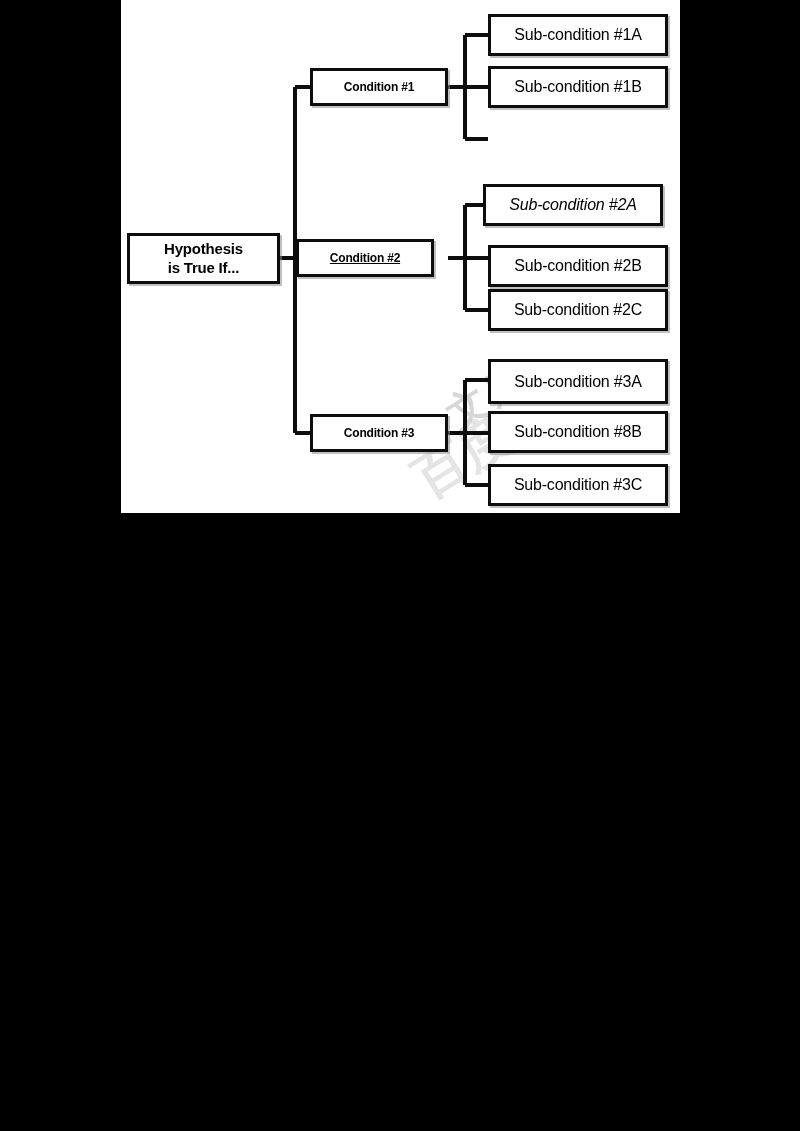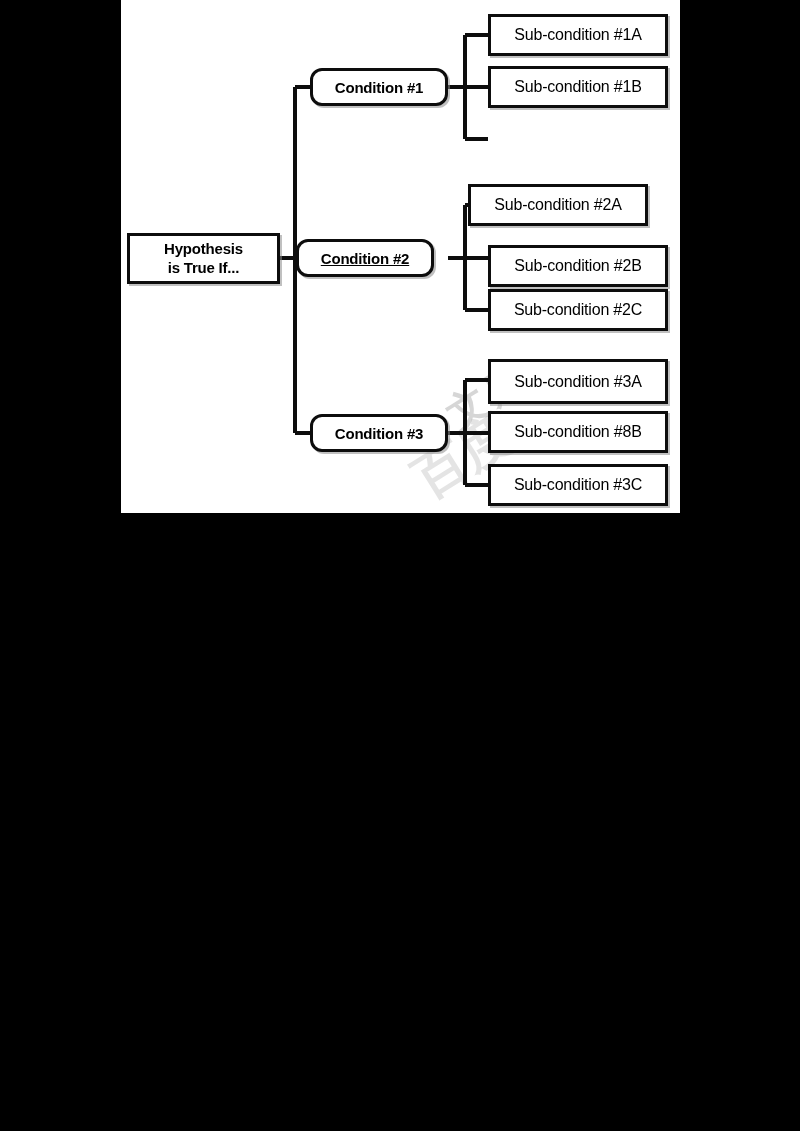--- a/index.html
+++ b/index.html
@@ -76,24 +76,23 @@
     z-index: 5;
   }
 
   .root-box {
     font-size: 15px;
     font-weight: 700;
     line-height: 1.22;
     letter-spacing: -0.2px;
   }
   .condition-box {
-    font-size: 15px;
+    font-size: 12px;
     font-weight: 700;
     letter-spacing: -0.2px;
-    border-radius: 12px;
   }
   .sub-box {
     font-size: 16px;
     font-weight: 400;
     letter-spacing: -0.2px;
   }
 
   .box-label {
     display: block;
     white-space: pre-line;
@@ -155,21 +154,21 @@
     <span class="box-label">Condition #3</span>
   </div>
 
   <div class="node-box sub-box" style="left:367px; top:14px; width:180px; height:42px;">
     <span class="box-label">Sub-condition #1A</span>
   </div>
   <div class="node-box sub-box" style="left:367px; top:66px; width:180px; height:42px;">
     <span class="box-label">Sub-condition #1B</span>
   </div>
 
-  <div class="node-box sub-box" style="left:347px; top:184px; width:180px; height:42px;">
+  <div class="node-box sub-box" style="left:362px; top:184px; width:180px; height:42px;font-style:italic;">
     <span class="box-label">Sub-condition #2A</span>
   </div>
   <div class="node-box sub-box" style="left:367px; top:237px; width:180px; height:42px;margin-top:8px;">
     <span class="box-label">Sub-condition #2B</span>
   </div>
   <div class="node-box sub-box" style="left:367px; top:289px; width:180px; height:42px;">
     <span class="box-label">Sub-condition #2C</span>
   </div>
 
   <div class="node-box sub-box" style="left:367px; top:359px; width:180px; height:45px;">

